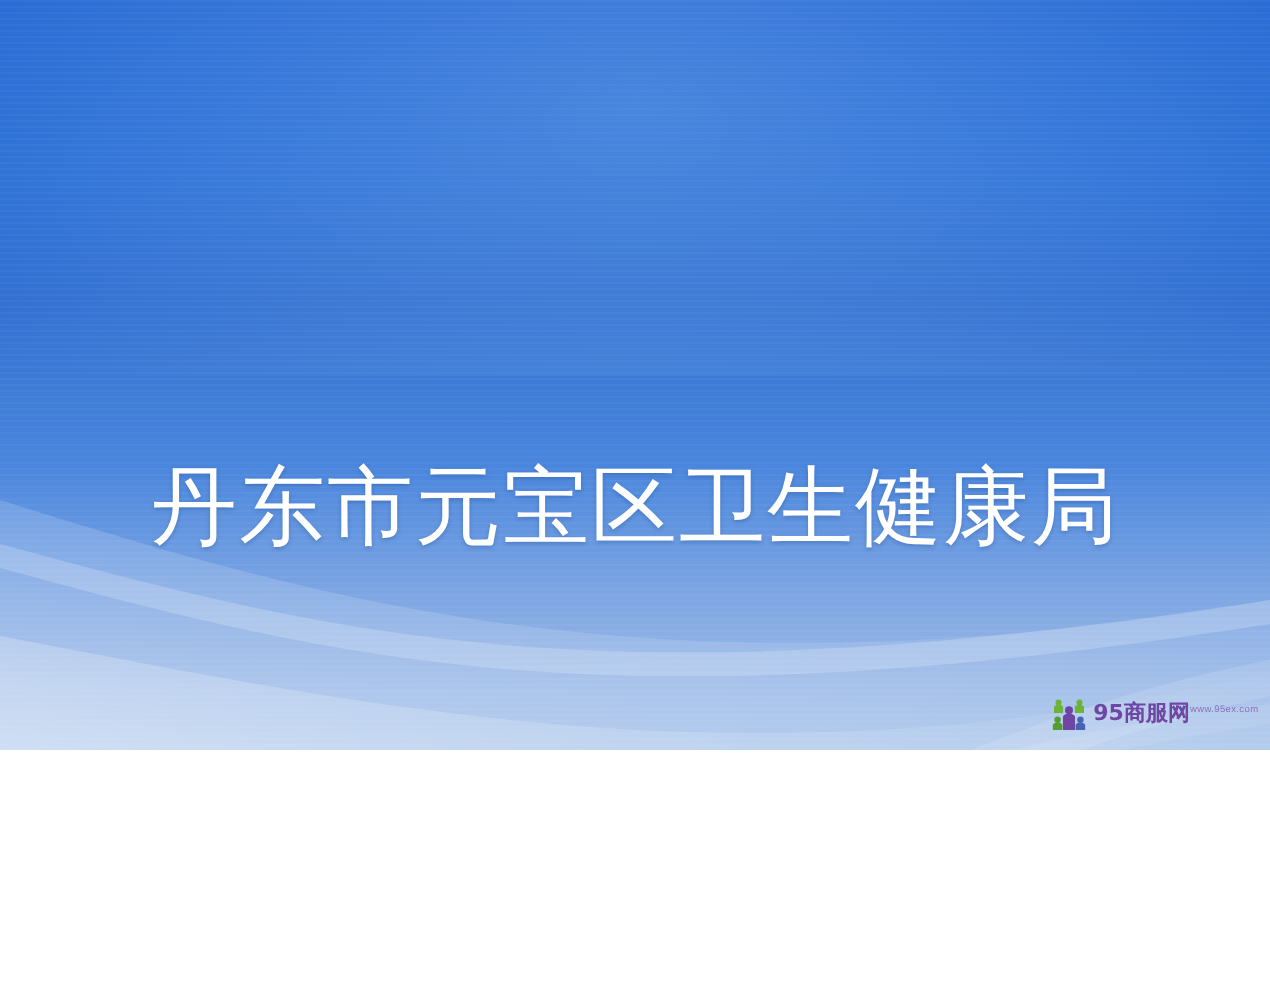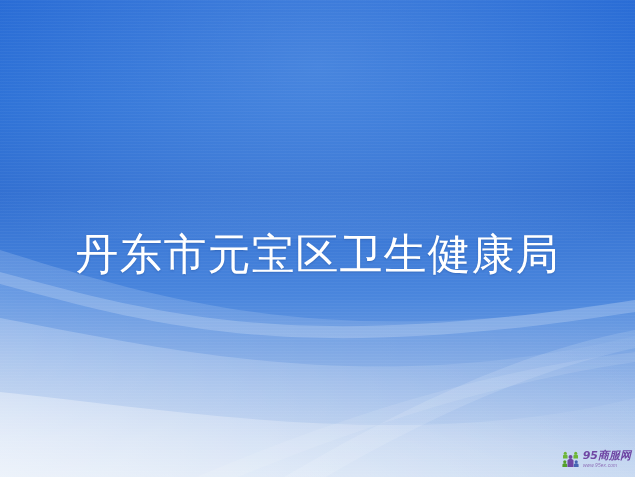--- a/index.html
+++ b/index.html
@@ -7,21 +7,21 @@
     padding: 0;
     background: #ffffff;
   }
   body {
     font-family: "Liberation Sans", "DejaVu Sans", sans-serif;
   }
 
   .banner {
     position: relative;
     width: 635px;
-    height: 477px;
+    height: 375px;
     overflow: hidden;
     background: linear-gradient(
       180deg,
       #2468d4 0%,
       #2a6fd6 22%,
       #316fd1 40%,
       #4a86dd 62%,
       #7fa7e3 80%,
       #9dbbe8 92%,
       #a8c4ea 100%
@@ -101,24 +101,22 @@
     opacity: 0.95;
   }
   .wm-icon {
     width: 19px;
     height: 19px;
     flex: 0 0 auto;
     display: block;
   }
   .wm-text-col {
     display: flex;
-    flex-direction: column;
     align-items: flex-start;
     line-height: 1;
-    font-style: italic;
   }
   .wm-name {
     font-size: 11px;
     color: #6b3fa0;
     font-weight: bold;
     letter-spacing: 0px;
     white-space: nowrap;
     font-family: "DejaVu Sans", "Liberation Sans", sans-serif;
   }
   .wm-url {

